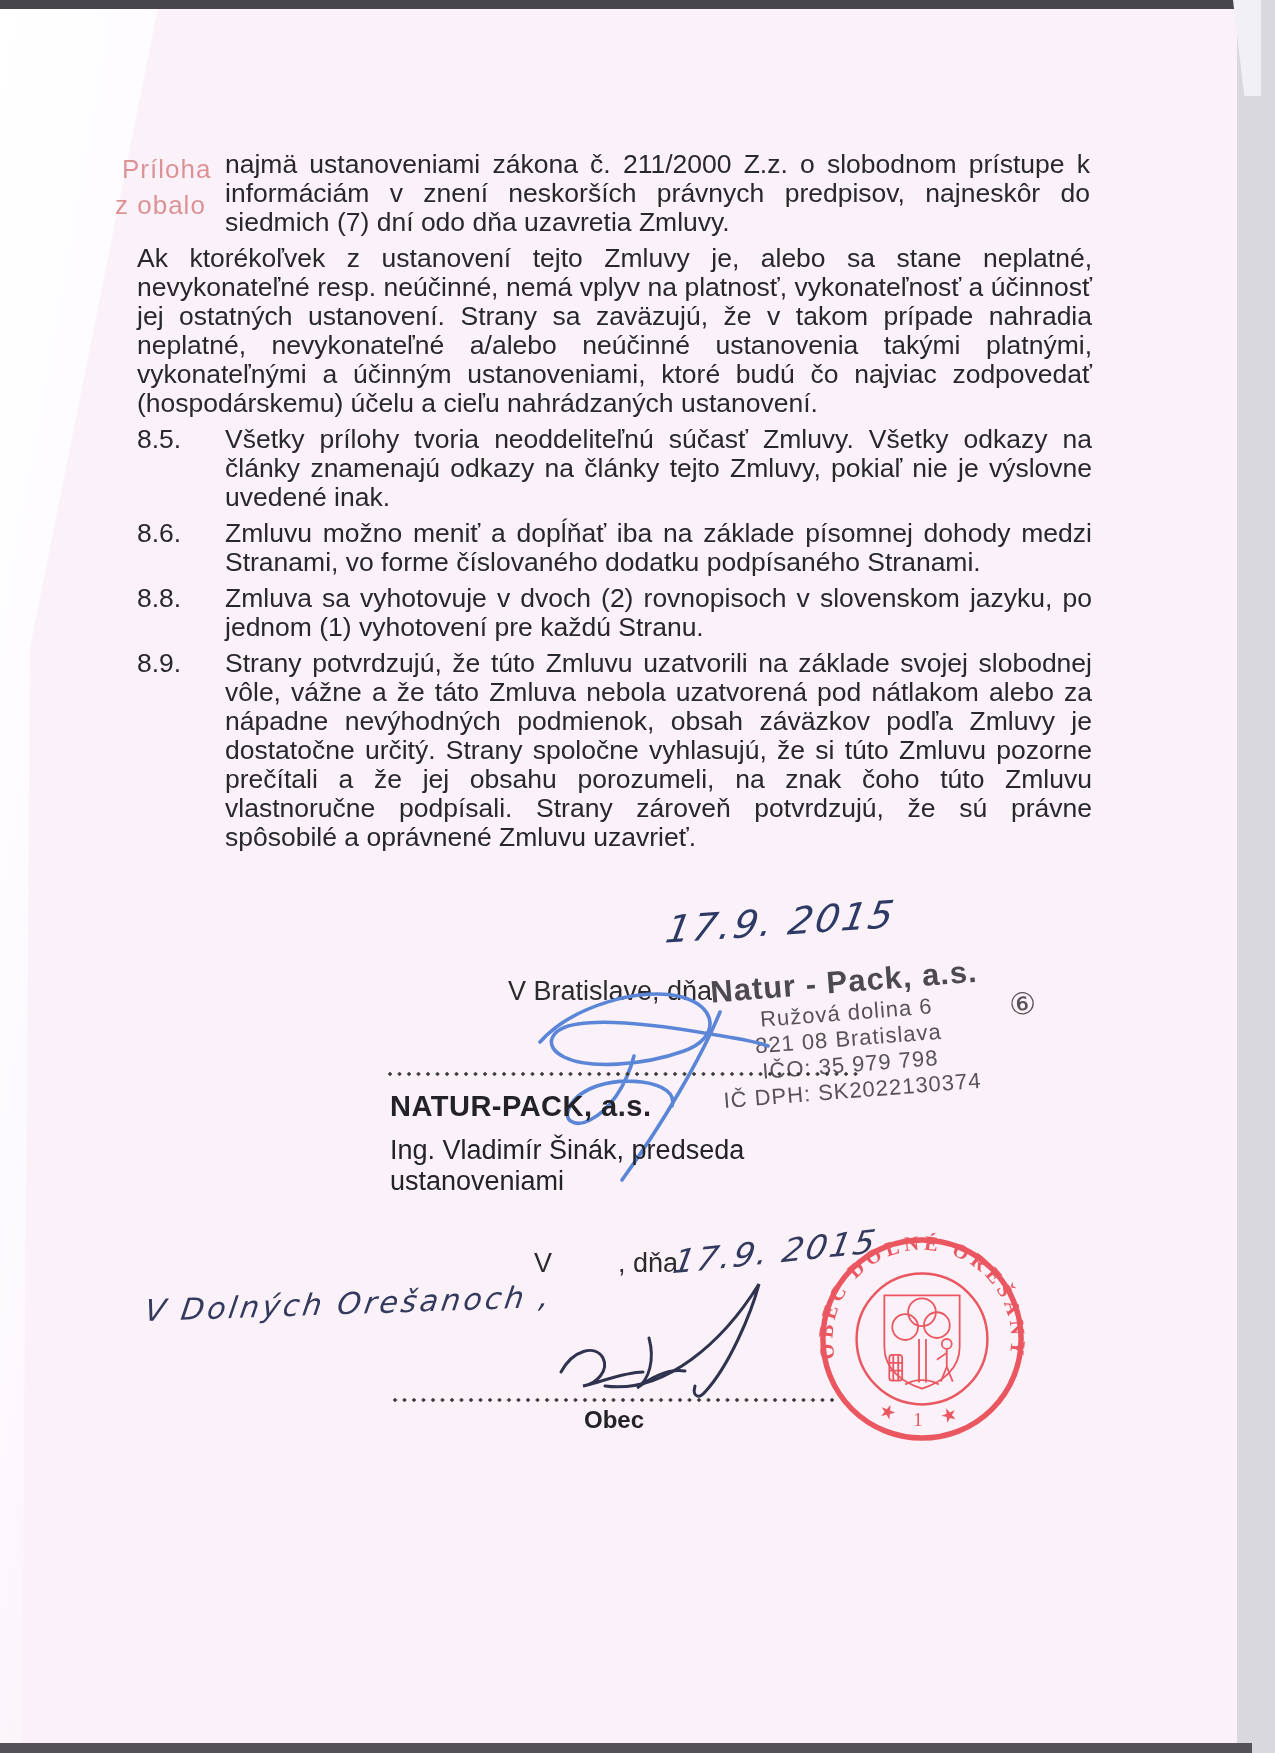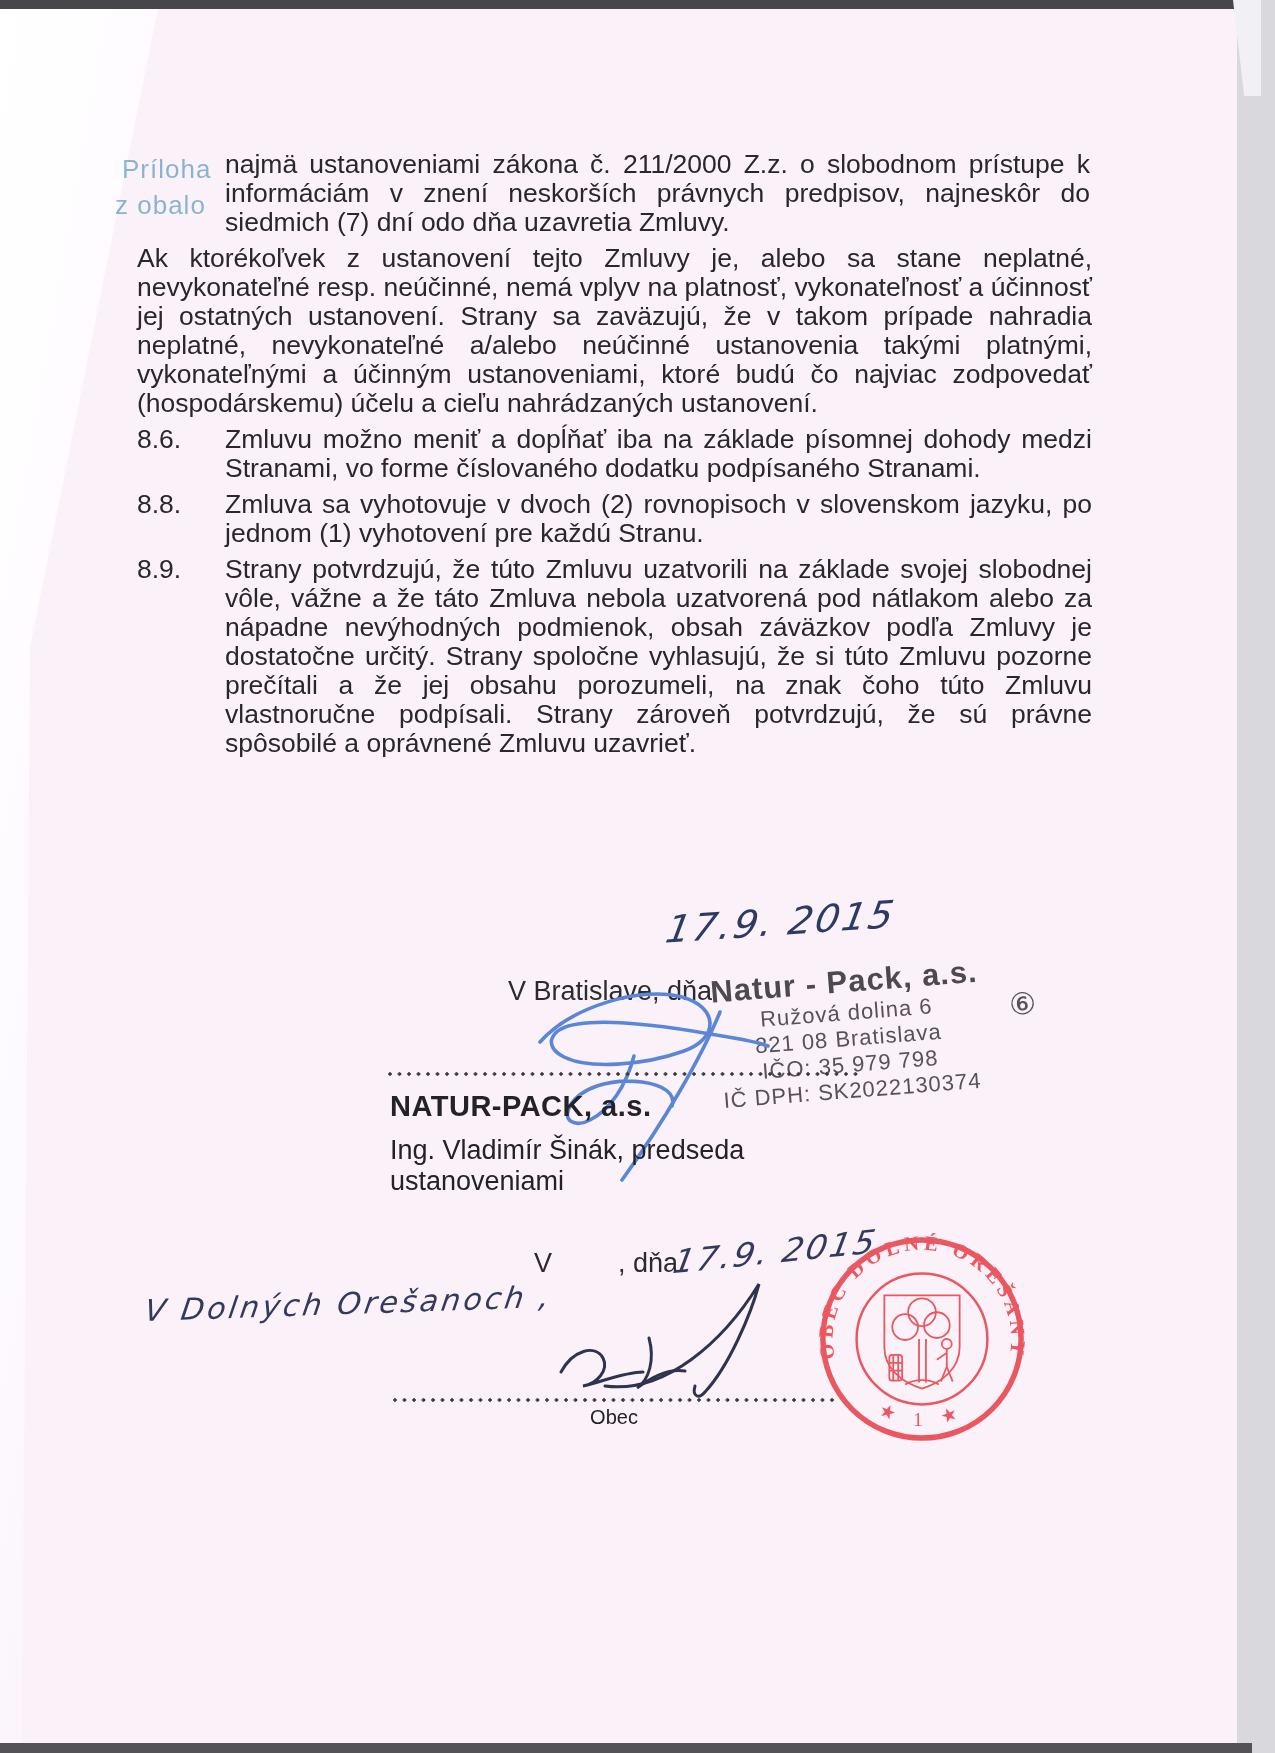--- a/index.html
+++ b/index.html
@@ -16,21 +16,21 @@
   .edge-top{position:absolute;left:0;top:0;width:1240px;height:9px;background:#46464b;}
   .edge-right{position:absolute;right:0;top:0;width:38px;height:1753px;background:#d8d8dd;}
   .edge-right-stack{position:absolute;right:14px;top:0;width:28px;height:96px;background:#f1f0f5;
     clip-path:polygon(0 0,100% 0,100% 100%,40% 100%);}
   .edge-bottom{position:absolute;left:0;bottom:0;width:1252px;height:10px;background:#545257;}
   .fold-left{
     position:absolute;left:0;top:0;width:170px;height:1738px;
     background:linear-gradient(100deg,#ffffff 0%,#fdfaff 45%,rgba(250,242,248,0) 85%);
     clip-path:polygon(0 0,158px 0,30px 640px,22px 100%,0 100%);
   }
-  .ghost{position:absolute;color:#0369a1;opacity:.45;font-size:26px;letter-spacing:1px;text-align:center;}
+  .ghost{position:absolute;color:#b91c1c;opacity:.45;font-size:26px;letter-spacing:1px;text-align:center;}
 
   
   .content{
     position:absolute;left:137px;top:142px;width:955px;
     color:#28282c;font-size:26.5px;line-height:29px;
   }
   .intro{margin-left:88px;width:865px;text-align:justify;margin-bottom:7px;}
   .clause{display:flex;margin-bottom:7px;}
   .clause-num{width:88px;flex:none;}
   .clause-text{flex:1;text-align:justify;}
@@ -55,21 +55,21 @@
 
   .dotline{
     position:absolute;height:4px;
     background-image:radial-gradient(circle at 2px 2px,#3c3c3c 1.5px,transparent 1.9px);
     background-size:9.5px 4px;background-repeat:repeat-x;
   }
   .sig-block-1{position:absolute;left:390px;top:1082px;width:470px;text-align:left;color:#232327;}
   .sig-co-name{font-size:29px;font-weight:bold;letter-spacing:.5px;}
   .sig-co-person{font-size:27px;margin-top:12px;}
   .sig-block-2{position:absolute;left:393px;top:1398px;width:442px;text-align:center;color:#232327;}
-  .sig-obec{font-size:20px;font-weight:normal;}
+  .sig-obec{font-size:24px;font-weight:bold;}
 
   svg{display:block;}
   .blue-sig{position:absolute;left:512px;top:972px;}
   .dark-sig{position:absolute;left:545px;top:1262px;}
   .round-stamp{position:absolute;left:813px;top:1222px;opacity:.93;mix-blend-mode:multiply;}
 </style>
 </head>
 <body>
 
 <div class="paper">
@@ -77,20 +77,24 @@
   <div class="fold-left"></div>
 
   <div class="ghost" style="left:122px;top:146px;">Príloha</div>
   <div class="ghost" style="left:115px;top:182px;">z obalo</div>
 
   <div class="content">
     <div class="intro">najmä ustanoveniami zákona č. 211/2000 Z.z. o slobodnom prístupe k informáciám v znení neskorších právnych predpisov, najneskôr do siedmich (7) dní odo dňa uzavretia Zmluvy.</div>
 
     <div class="clause">
       <div class="clause-text">Ak ktorékoľvek z ustanovení tejto Zmluvy je, alebo sa stane neplatné, nevykonateľné resp. neúčinné, nemá vplyv na platnosť, vykonateľnosť a účinnosť jej ostatných ustanovení. Strany sa zaväzujú, že v takom prípade nahradia neplatné, nevykonateľné a/alebo neúčinné ustanovenia takými platnými, vykonateľnými a účinným ustanoveniami, ktoré budú čo najviac zodpovedať (hospodárskemu) účelu a cieľu nahrádzaných ustanovení.</div>
+    </div>
+    <div class="clause">
+      <div class="clause-num">8.5.</div>
+      <div class="clause-text">Všetky prílohy tvoria neoddeliteľnú súčasť Zmluvy. Všetky odkazy na články znamenajú odkazy na články tejto Zmluvy, pokiaľ nie je výslovne uvedené inak.</div>
     </div>
     <div class="clause">
       <div class="clause-num">8.6.</div>
       <div class="clause-text">Zmluvu možno meniť a dopĺňať iba na základe písomnej dohody medzi Stranami, vo forme číslovaného dodatku podpísaného Stranami.</div>
     </div>
     <div class="clause">
       <div class="clause-num">8.8.</div>
       <div class="clause-text">Zmluva sa vyhotovuje v dvoch (2) rovnopisoch v slovenskom jazyku, po jednom (1) vyhotovení pre každú Stranu.</div>
     </div>
     <div class="clause">

